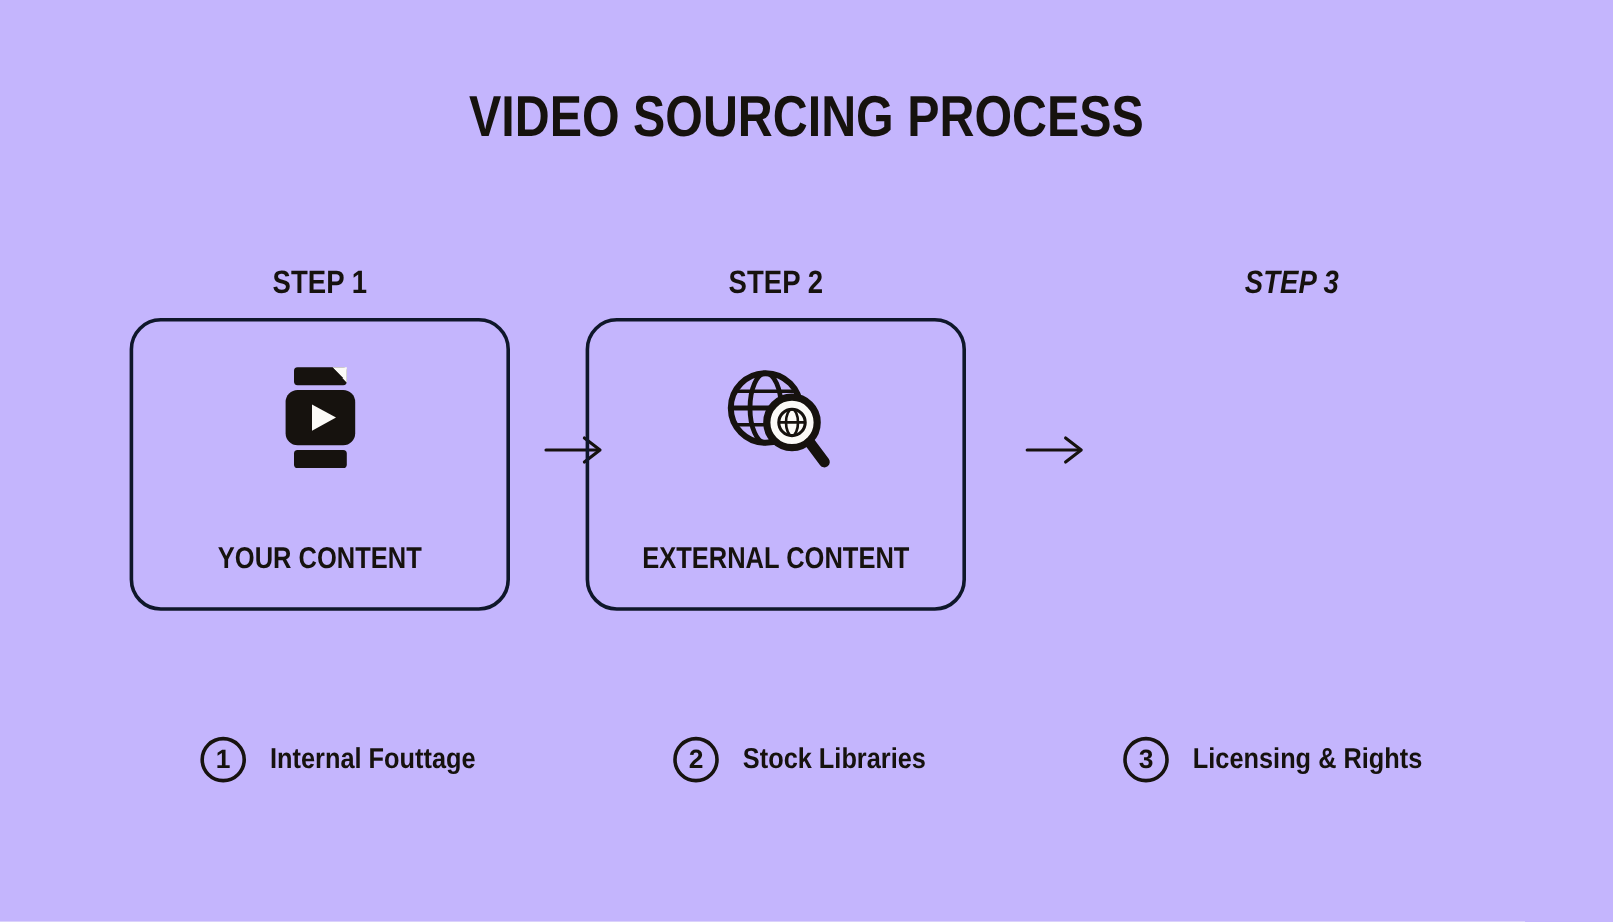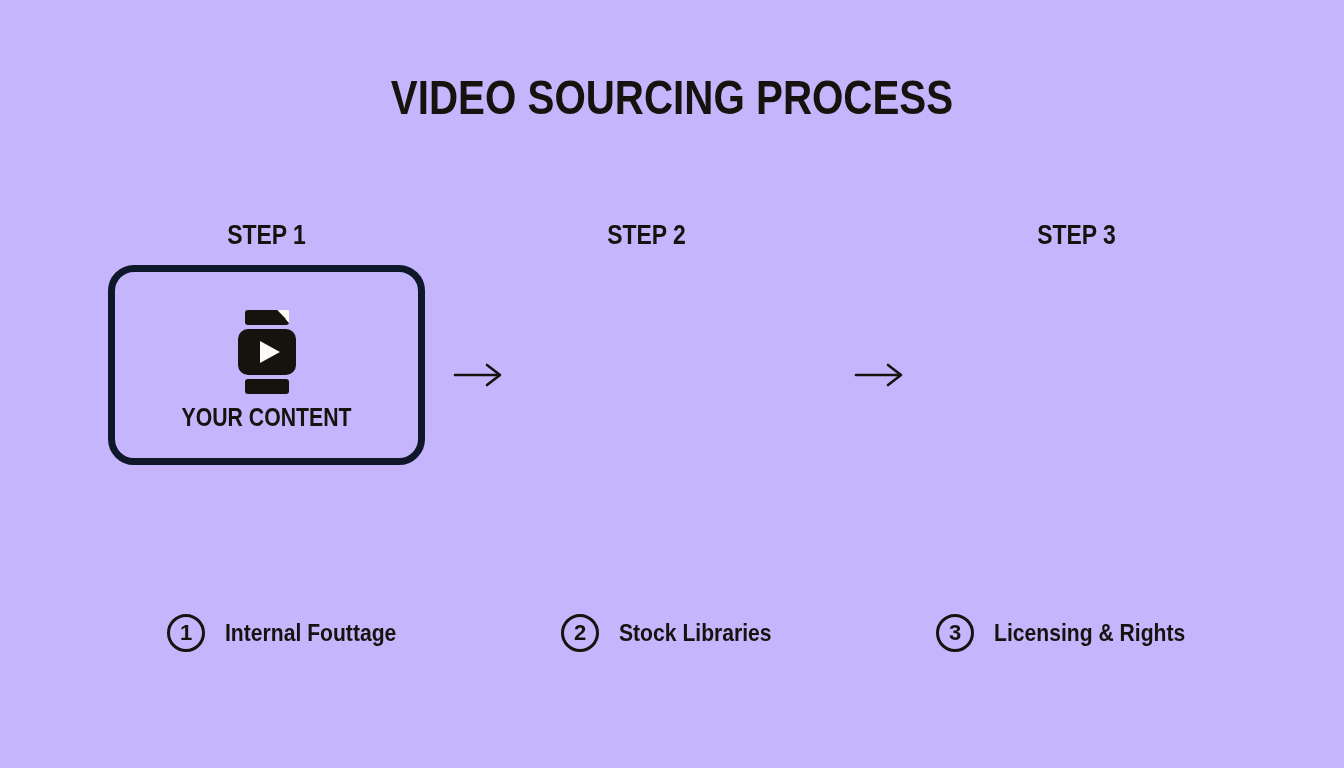--- a/index.html
+++ b/index.html
@@ -30,34 +30,34 @@
     transform-origin: 50% 50%;
     white-space: nowrap;
   }
   .step-col {
     position: absolute;
     top: 220px;
     width: 317px;
   }
   .step-col.s1 { left: 108px; }
   .step-col.s2 { left: 488px; }
-  .step-col.s3 { left: 918px; }
+  .step-col.s3 { left: 918px; font-style: italic; }
   .step-label {
     text-align: center;
     font-size: 27px;
     font-weight: bold;
     transform: scaleX(0.85);
     transform-origin: 50% 50%;
     margin-bottom: 14px;
     white-space: nowrap;
   }
   .step-box {
     position: relative;
-    height: 200px;
-    border: 7px solid #0f172a;
+    height: 244px;
+    border: 3px solid #0f172a;
     border-radius: 26px;
     background: transparent;
   }
   .box-icon {
     position: absolute;
     top: 30px;
     left: 50%;
     transform: translateX(-50%);
     width: 104px;
     height: 104px;
@@ -141,20 +141,37 @@
 
   <div class="arrow a1">
     <svg viewBox="0 0 52 26" width="52" height="26" aria-hidden="true">
       <line x1="2" y1="13" x2="46" y2="13" stroke="#16120e" stroke-width="2.6" stroke-linecap="round"></line>
       <polyline points="34,3 47,13 34,23" fill="none" stroke="#16120e" stroke-width="2.6" stroke-linecap="round" stroke-linejoin="round"></polyline>
     </svg>
   </div>
 
   <div class="step-col s2">
     <div class="step-label">STEP 2</div>
+    <div class="step-box">
+      <div class="box-icon">
+        <svg viewBox="0 0 100 100" width="100" height="100" aria-hidden="true">
+          <circle cx="41" cy="40" r="29" fill="none" stroke="#16120e" stroke-width="5"></circle>
+          <ellipse cx="41" cy="40" rx="13" ry="29" fill="none" stroke="#16120e" stroke-width="4"></ellipse>
+          <line x1="13" y1="40" x2="69" y2="40" stroke="#16120e" stroke-width="4"></line>
+          <line x1="17" y1="26" x2="65" y2="26" stroke="#16120e" stroke-width="3"></line>
+          <line x1="17" y1="54" x2="65" y2="54" stroke="#16120e" stroke-width="3"></line>
+          <circle cx="63" cy="52" r="21" fill="#fbfaf7" stroke="#16120e" stroke-width="6"></circle>
+          <circle cx="63" cy="52" r="11" fill="none" stroke="#16120e" stroke-width="2.6"></circle>
+          <ellipse cx="63" cy="52" rx="5" ry="11" fill="none" stroke="#16120e" stroke-width="2.2"></ellipse>
+          <line x1="52" y1="52" x2="74" y2="52" stroke="#16120e" stroke-width="2.2"></line>
+          <line x1="78" y1="69" x2="90" y2="85" stroke="#16120e" stroke-width="9" stroke-linecap="round"></line>
+        </svg>
+      </div>
+      <div class="box-title">EXTERNAL CONTENT</div>
+    </div>
   </div>
 
   <div class="arrow a2">
     <svg viewBox="0 0 52 26" width="52" height="26" aria-hidden="true">
       <line x1="2" y1="13" x2="46" y2="13" stroke="#16120e" stroke-width="2.6" stroke-linecap="round"></line>
       <polyline points="34,3 47,13 34,23" fill="none" stroke="#16120e" stroke-width="2.6" stroke-linecap="round" stroke-linejoin="round"></polyline>
     </svg>
   </div>
 
   <div class="step-col s3">

